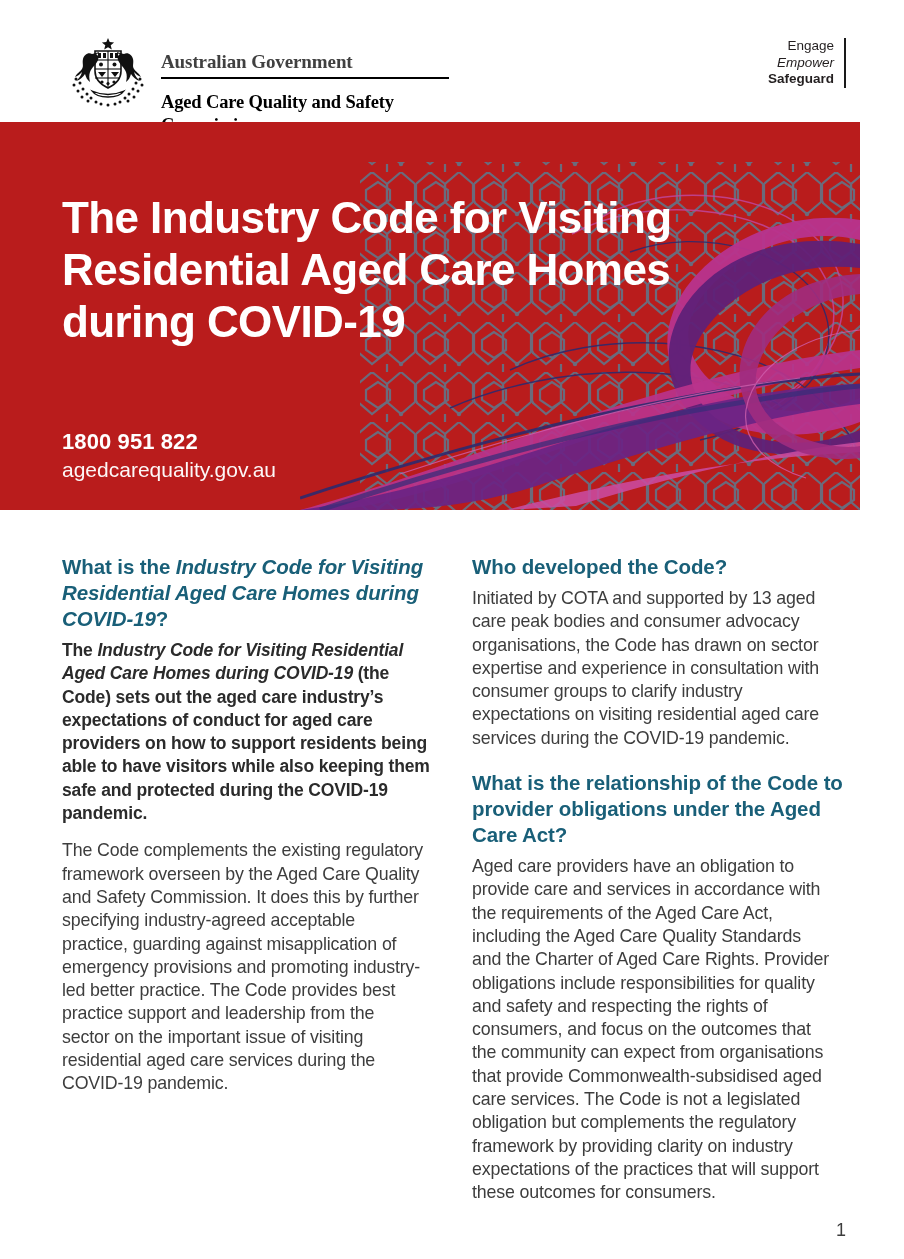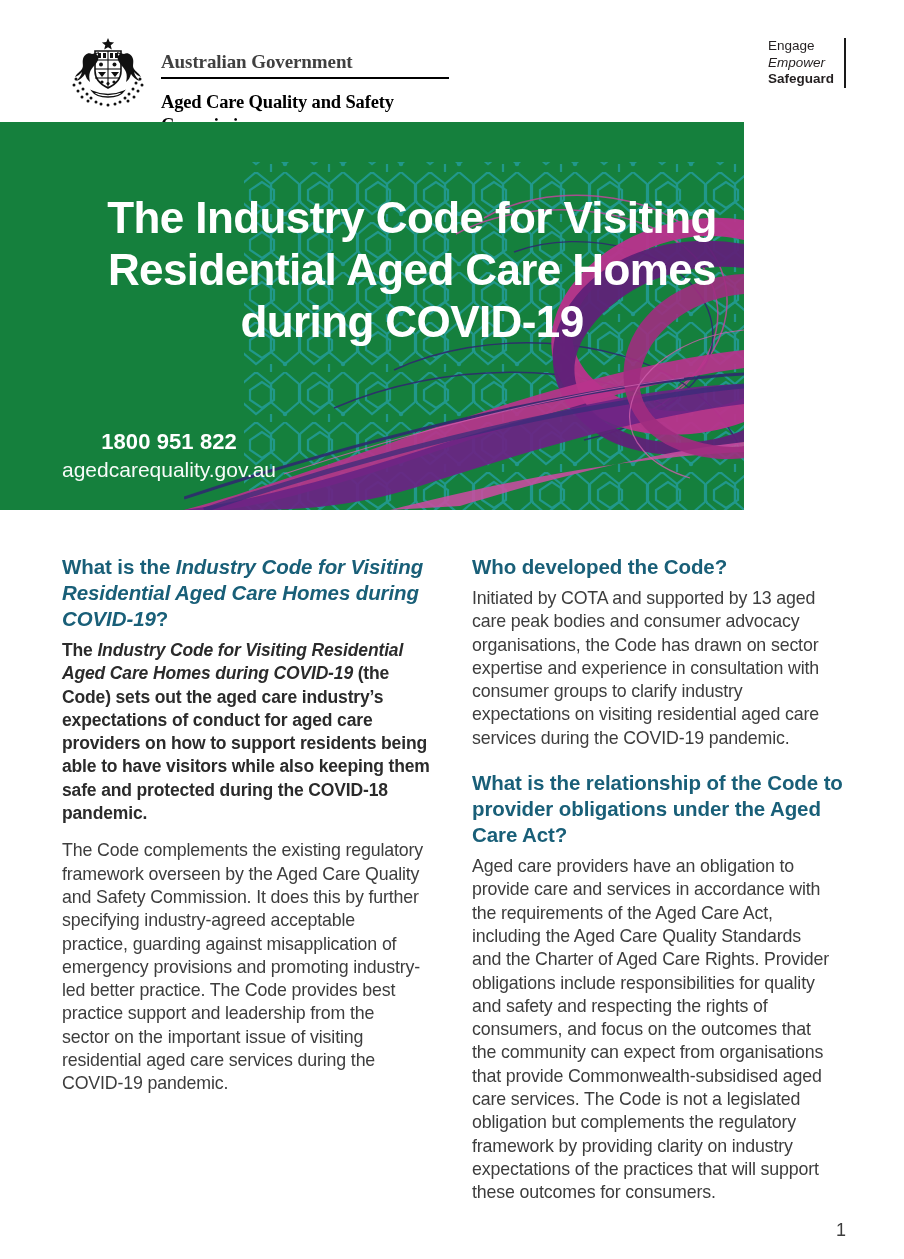--- a/index.html
+++ b/index.html
@@ -34,33 +34,33 @@
     width:288px; height:2px; background:#000000; margin:1px 0 4px 0;
   }
   .gov-line2 {
     font-family:"Liberation Serif", serif;
     font-weight:bold; font-size:18.5px; color:#000000;
     letter-spacing:-0.15px; line-height:23px;margin-top:12px;
   }
 
   .tagline {
     position:absolute; right:58px; top:38px;
-    text-align:left; padding-right:10px;
+    text-align:right; padding-right:10px;
     border-right:2px solid #1a1a1a;
     line-height:16.5px;
   }
   .tagline div { font-size:13.5px; color:#231f20; font-family:"Liberation Sans", sans-serif; }
   .tag-engage { font-weight:normal; }
   .tag-empower { font-style:italic; font-weight:normal; }
   .tag-safeguard { font-weight:bold; }
 
   
   .hero {
-    position:absolute; left:0; top:122px; width:744px; height:388px;
-    background:#15803d; overflow:hidden;text-align:center;
+    position:absolute; left:0; top:122px; width:860px; height:388px;
+    background:#b91c1c; overflow:hidden;
   }
   .hero-art { position:absolute; right:0; top:0; width:560px; height:388px; }
   .hero-art svg { display:block; width:560px; height:388px; }
 
   .hero-title {
     position:absolute; left:62px; top:70px; width:700px;
     color:#ffffff; font-weight:bold;
     font-size:44px; line-height:52px;
     letter-spacing:-0.6px;
     z-index:3;
@@ -279,21 +279,21 @@
   </div>
 
 </div>
 
 <div class="content">
 
   <div class="col col-left">
 
     <h2 class="sec-head"><span>What is the </span><em>Industry Code for Visiting Residential Aged Care Homes during COVID-19</em><span>?</span></h2>
 
-    <p class="lead"><span>The </span><em>Industry Code for Visiting Residential Aged Care Homes during COVID-19</em><span> (the Code) sets out the aged care industry’s expectations of conduct for aged care providers on how to support residents being able to have visitors while also keeping them safe and protected during the COVID-18 pandemic.</span></p>
+    <p class="lead"><span>The </span><em>Industry Code for Visiting Residential Aged Care Homes during COVID-19</em><span> (the Code) sets out the aged care industry’s expectations of conduct for aged care providers on how to support residents being able to have visitors while also keeping them safe and protected during the COVID-19 pandemic.</span></p>
 
     <p class="body">The Code complements the existing regulatory framework overseen by the Aged Care Quality and Safety Commission. It does this by further specifying industry-agreed acceptable practice, guarding against misapplication of emergency provisions and promoting industry-led better practice. The Code provides best practice support and leadership from the sector on the important issue of visiting residential aged care services during the COVID-19 pandemic.</p>
 
   </div>
 
   <div class="col col-right">
 
     <h2 class="sec-head">Who developed the Code?</h2>
     <p class="body">Initiated by COTA and supported by 13 aged care peak bodies and consumer advocacy organisations, the Code has drawn on sector expertise and experience in consultation with consumer groups to clarify industry expectations on visiting residential aged care services during the COVID-19 pandemic.</p>
 

